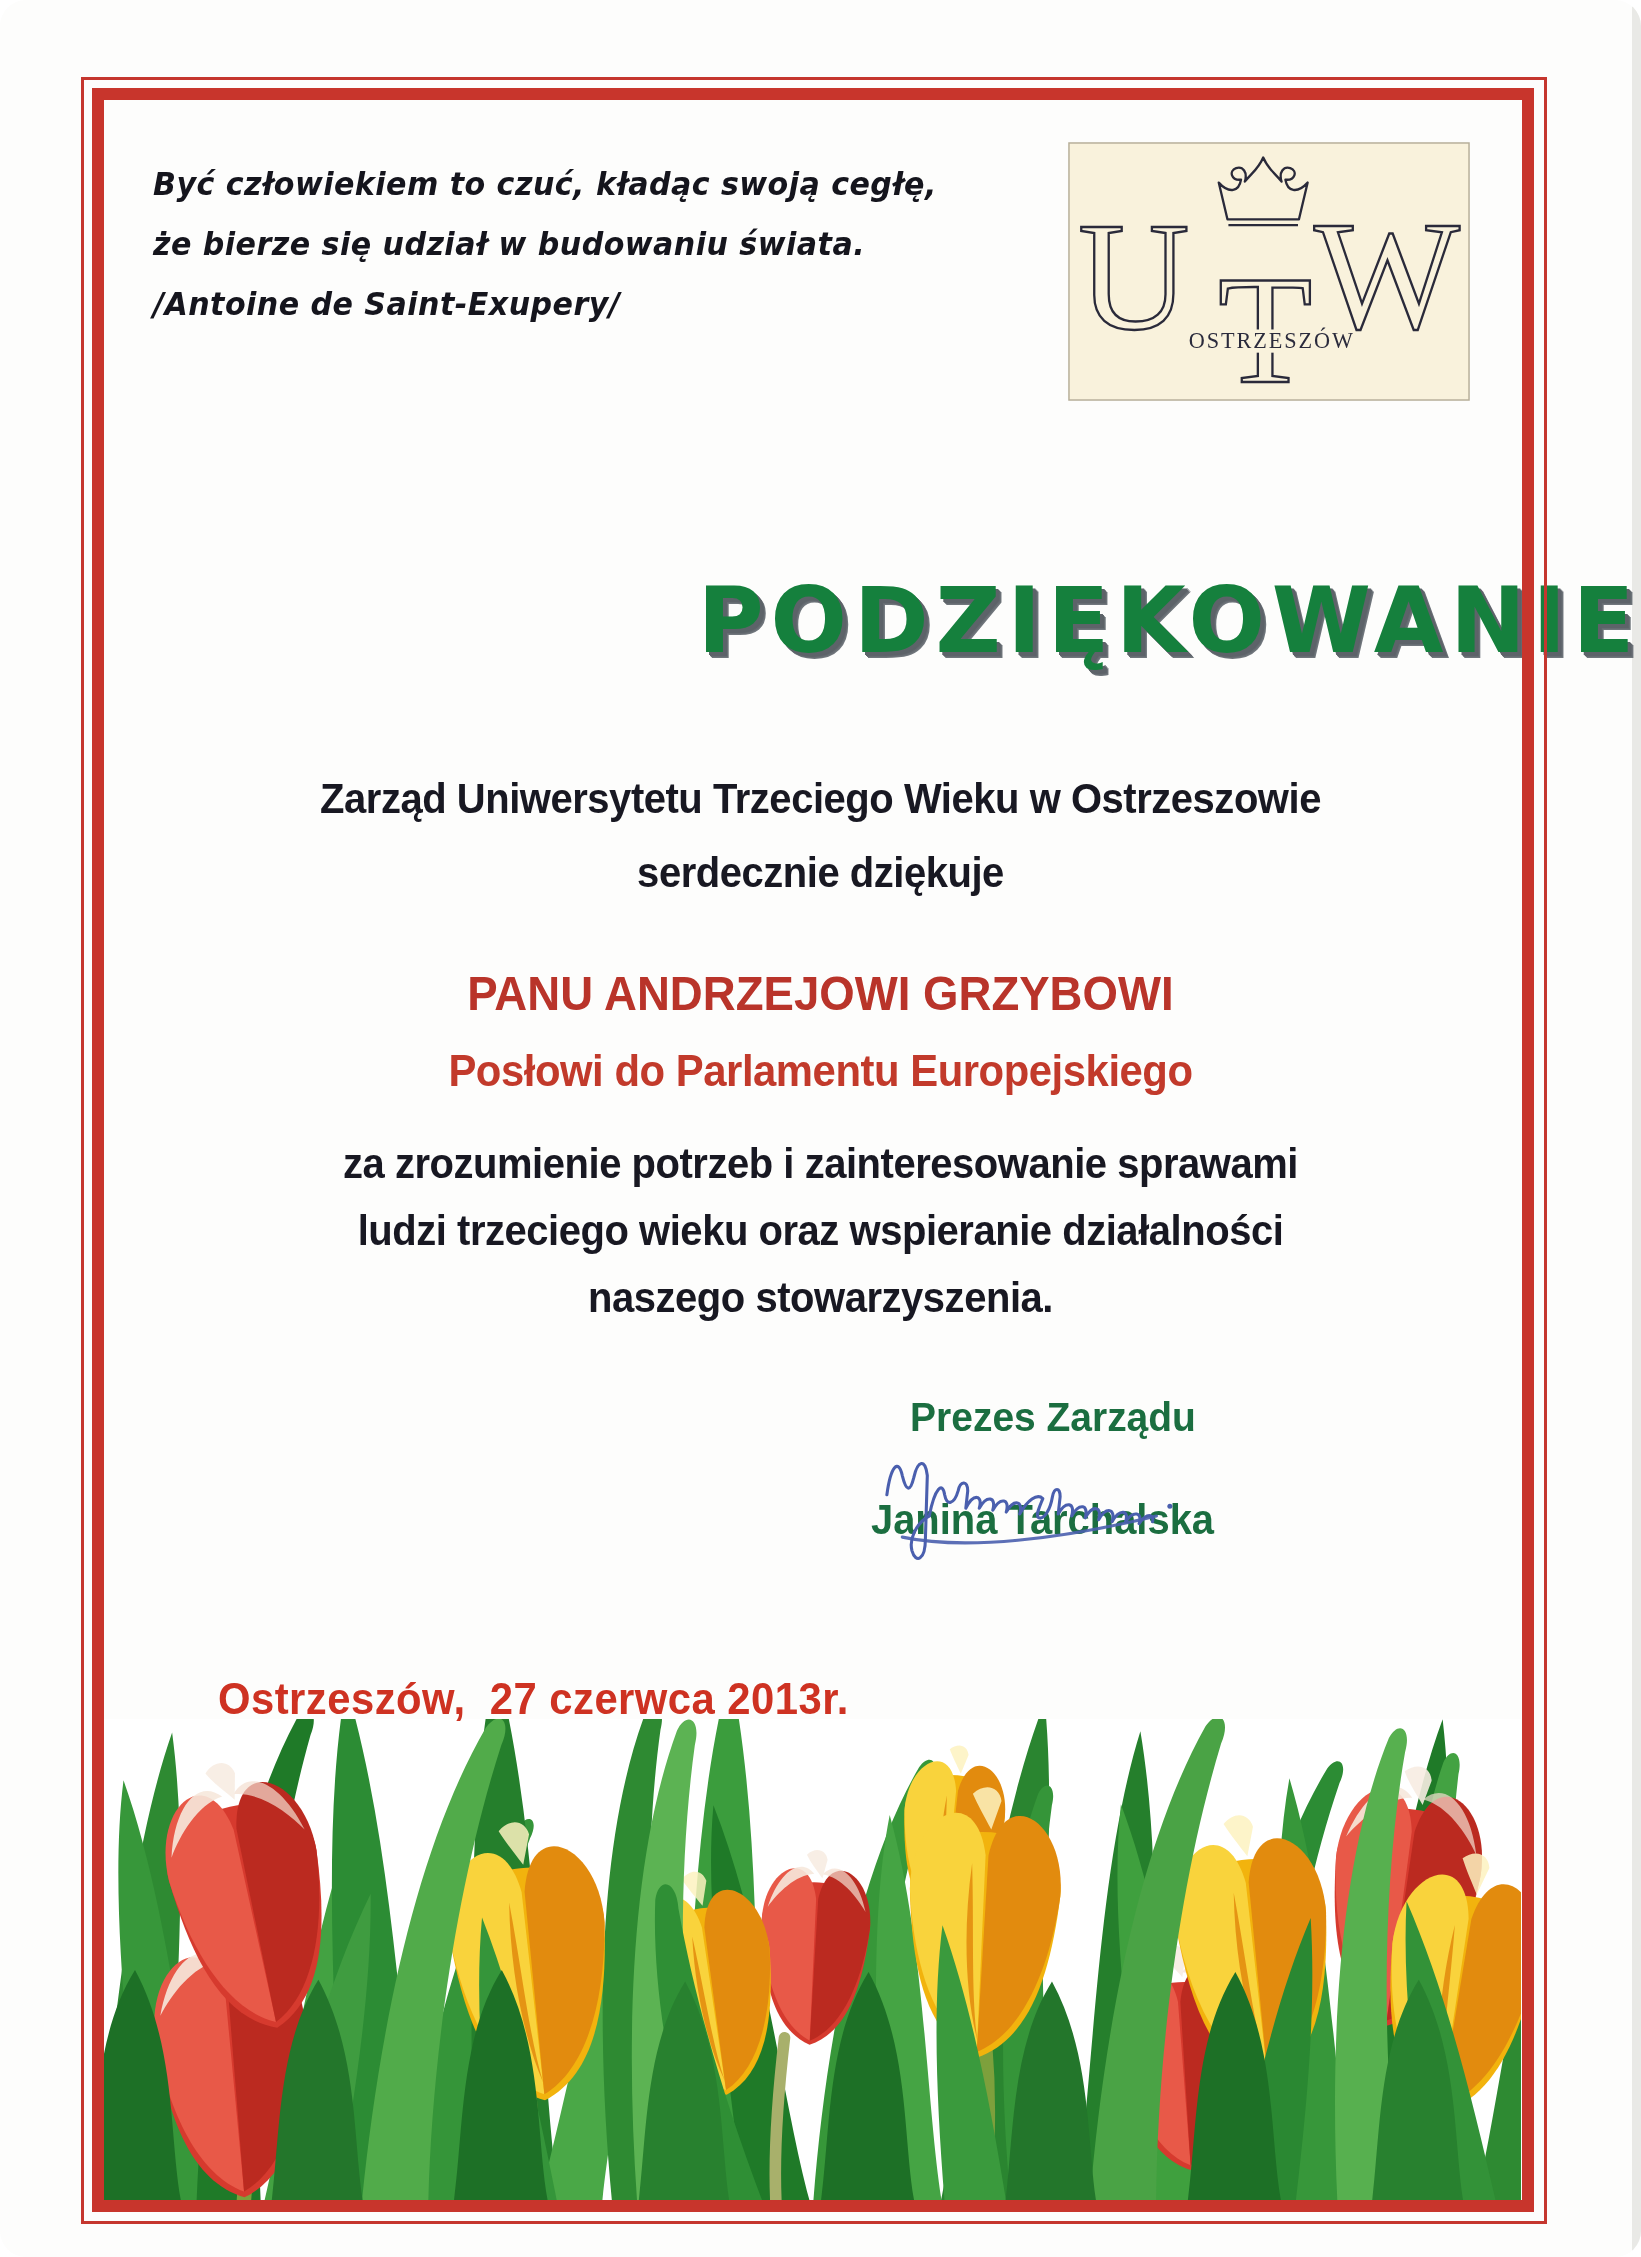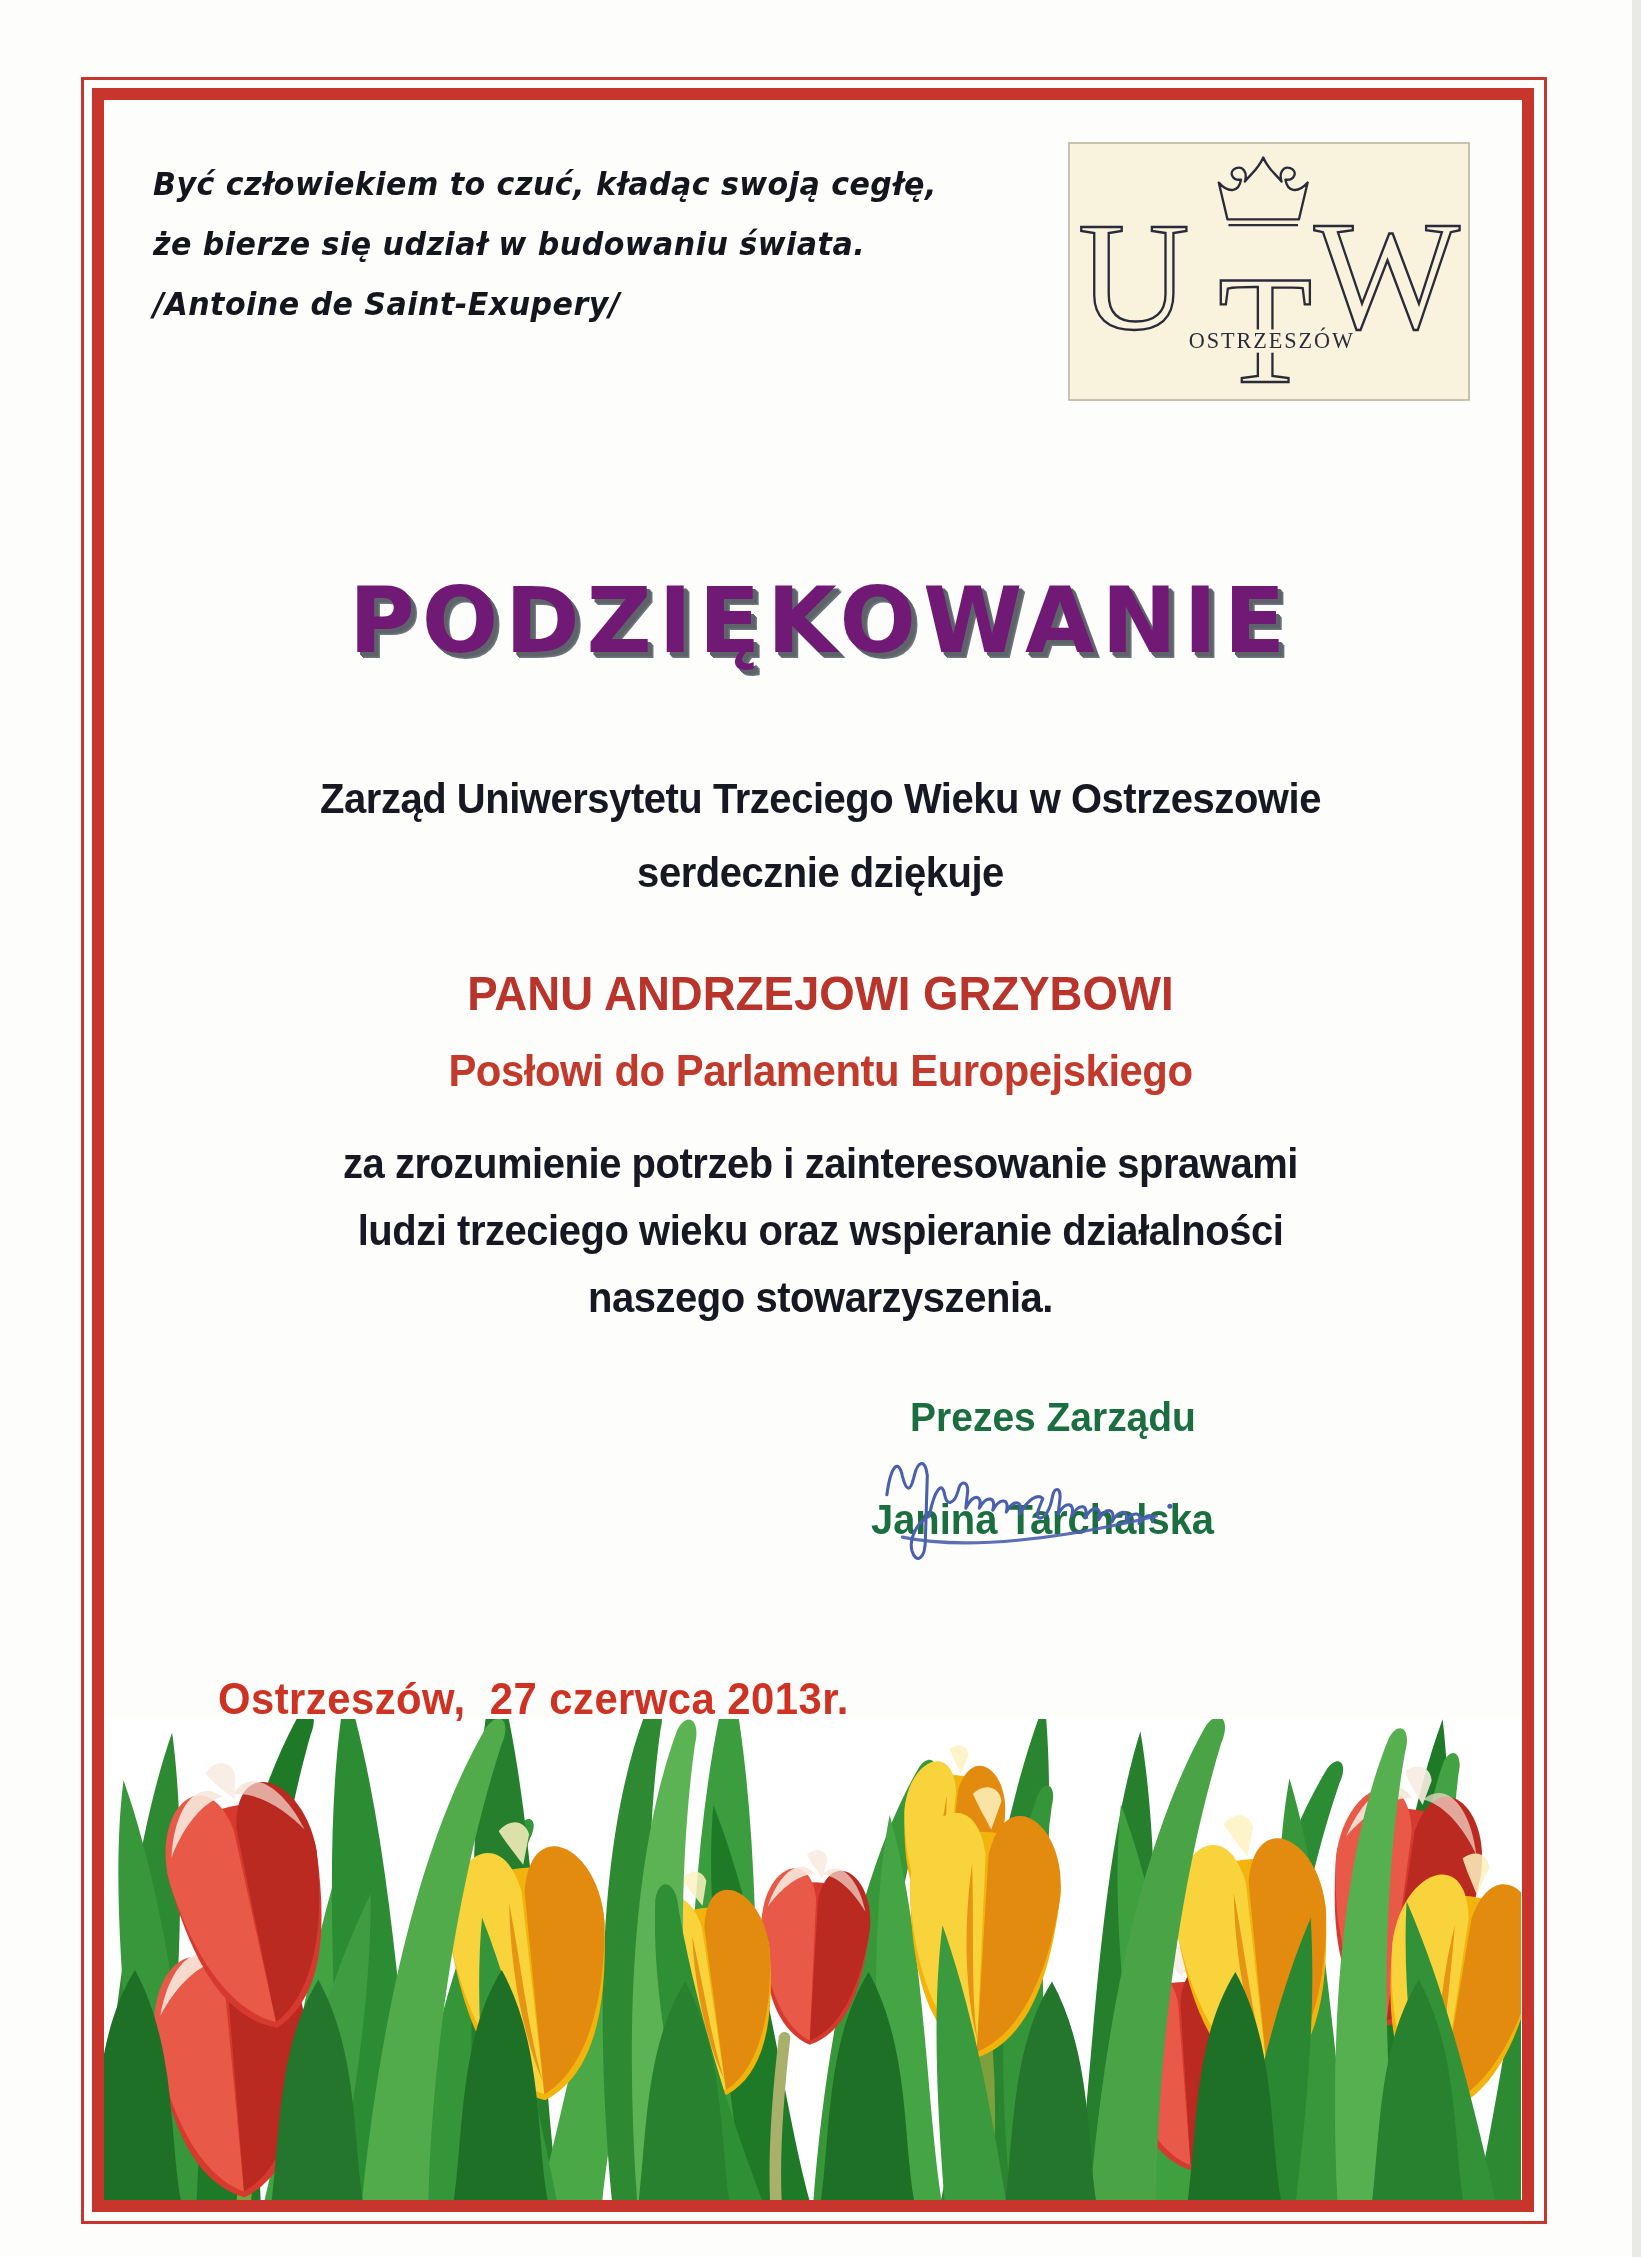--- a/index.html
+++ b/index.html
@@ -1,30 +1,30 @@
 <!DOCTYPE html>
 <html><head>
 <meta charset="utf-8">
 <style>
   html,body{margin:0;padding:0;background:#ffffff;}
   .page{position:relative;width:1641px;height:2257px;background:#fdfdfc;overflow:hidden;
-        font-family:"Liberation Sans",sans-serif;}
+        font-family:"Liberation Sans",sans-serif;border-radius:26px;}
   .scan-edge{position:absolute;right:0;top:0;width:8.7px;height:100%;background:#e9e9e6;}
   
   .frame-thin{position:absolute;left:81px;top:77px;width:1466px;height:2147px;
               border:3.9px solid #c5362e;box-sizing:border-box;z-index:6;pointer-events:none;}
   .frame-thick{position:absolute;left:92px;top:88px;width:1442px;height:2124px;
                border:12.6px solid #c8352c;box-sizing:border-box;z-index:6;pointer-events:none;}
   .quote{position:absolute;left:153px;top:154px;font-family:"DejaVu Sans",sans-serif;
          font-style:italic;font-weight:bold;font-size:32px;line-height:60px;color:#15151d;
          transform:scaleX(.94);transform-origin:left top;letter-spacing:0.5px;z-index:3;}
   .logo{position:absolute;left:1068px;top:142px;z-index:3;}
-  .title{position:absolute;left:0;width:1641px;top:568px;text-align:center;
+  .title{position:absolute;left:0;width:1641px;top:568px;text-align:right;
          font-family:"DejaVu Sans",sans-serif;font-weight:bold;font-size:90px;letter-spacing:6.8px;
-         color:#701a75;z-index:3;
+         color:#15803d;z-index:3;
          text-shadow:2.9px 2.9px 0 #5d6369,3.9px 3.9px 0 #5d6369,4.8px 4.8px 0 #666c72,5.8px 5.8px 0 #70767c;}
   .cline{position:absolute;left:0;width:1641px;text-align:center;font-weight:bold;z-index:3;
          color:#181822;transform:scaleX(.93);transform-origin:center top;letter-spacing:-0.5px;}
   .intro1{top:774px;font-size:43px;}
   .intro2{top:848px;font-size:43px;}
   .recip1{top:965px;font-size:49px;color:#b9342a;letter-spacing:0;}
   .recip2{top:1045px;font-size:45px;color:#c23a2b;}
   .body1{top:1139px;font-size:43px;}
   .body2{top:1206px;font-size:43px;}
   .body3{top:1273px;font-size:43px;}

